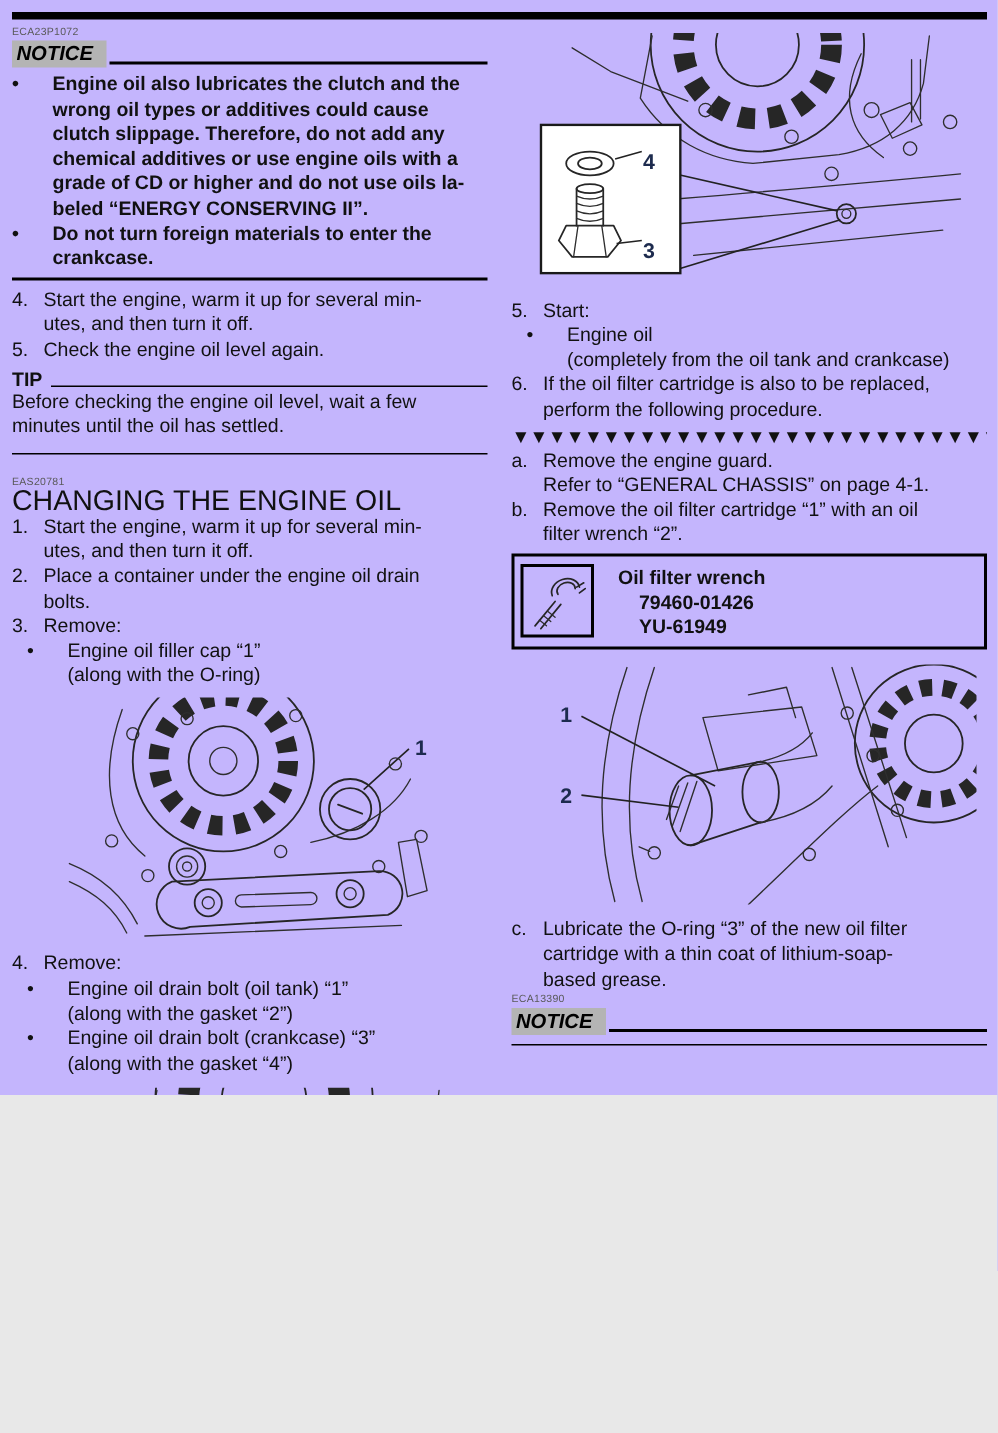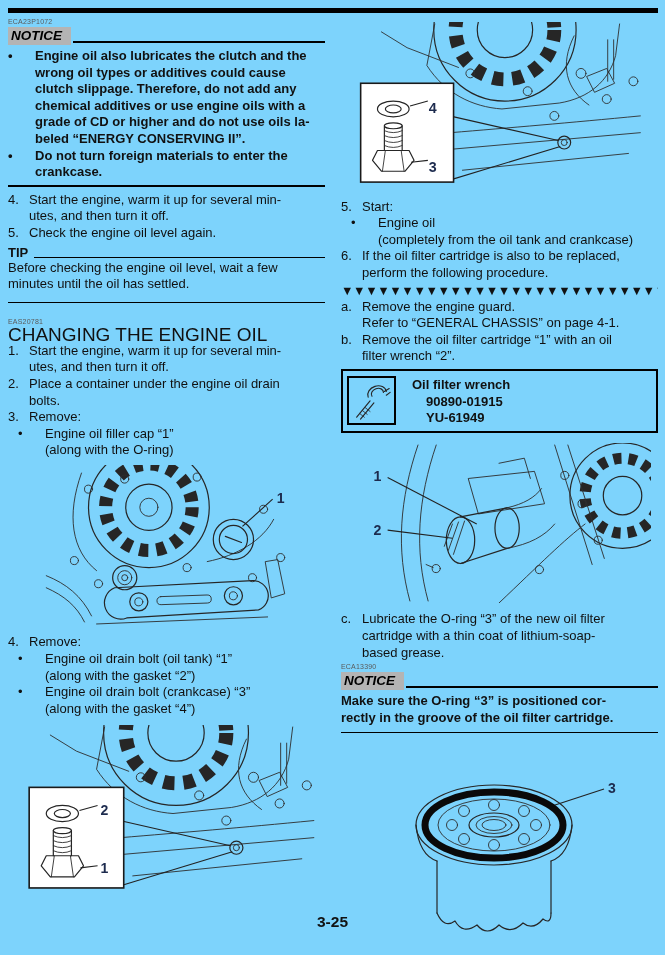--- a/index.html
+++ b/index.html
@@ -1,17 +1,17 @@
 <!DOCTYPE html>
 <html><head>
 <meta charset="utf-8">
 <style>
   * { box-sizing: border-box; margin: 0; padding: 0; }
   body { background:#e8e8e8; font-family:"Liberation Sans", sans-serif; color:#111; }
-  .page { position:relative; width:665px; height:955px; background:#7dd3fc; margin:0 auto; overflow:hidden; }
+  .page { position:relative; width:665px; height:730px; background:#c4b5fd; margin:0 auto; overflow:hidden; }
   .topbar { position:absolute; left:8px; top:8px; width:650px; height:5px; background:#000; }
   .col { position:absolute; font-size:13px; line-height:16.6px; }
   .col-left  { left:8px;  top:17px; width:317px; }
   .col-right { left:341px; top:14px; width:317px; }
 
   .code { font-size:7px; line-height:9px; color:#5a5a5a; letter-spacing:.2px; }
 
   .notice-head { display:flex; align-items:flex-end; margin:1px 0 3px 0; }
   .notice-label { background:#b4b4b4; color:#000; font-weight:bold; font-style:italic;
                   font-size:13.5px; line-height:15px; padding:1px 9px 2px 3px; }
@@ -276,21 +276,21 @@
         <svg width="43" height="43" viewBox="0 0 45 45">
           <path class="fig-line" d="M19,19 A10,8 -20 1 1 38,13"></path>
           <path class="fig-line" d="M23,18 A6.5,5 -20 1 1 35,14"></path>
           <path class="fig-line" d="M36,13 L41,10 M38,17 L42,14"></path>
           <path class="fig-line" d="M7,40 L21,23 M11,42 L25,25" stroke-width="1.4"></path>
           <path class="fig-thin" d="M10,36 L15,40 M13,33 L18,37 M16,30 L21,34"></path>
         </svg>
       </div>
       <div class="tool-text">
         <div>Oil filter wrench</div>
-        <div class="pn">90890-01915</div>
+        <div class="pn">79460-01426</div>
         <div class="pn">YU-61949</div>
       </div>
     </div>
 
     <div class="figure" style="margin:2px 0 4px 6px;">
       <svg width="304" height="160" viewBox="0 0 300 158">
         <circle class="fig-line" cx="272" cy="52" r="52"></circle>
         <circle class="fig-slats" cx="272" cy="52" r="37" stroke-width="11" stroke-dasharray="8 7"></circle>
         <circle class="fig-line" cx="272" cy="52" r="19"></circle>
         <path class="fig-thin" d="M70,2 C52,55 48,105 62,156 M88,2 C70,55 66,105 80,156"></path>
@@ -320,22 +320,20 @@
       <span class="stext">Lubricate the O-ring “3” of the new oil filter
 cartridge with a thin coat of lithium-soap-
 based grease.</span>
     </div>
 
     <div class="code" style="margin-top:1px;">ECA13390</div>
     <div class="notice-head">
       <span class="notice-label">NOTICE</span>
       <span class="head-line"></span>
     </div>
-    <div class="bold-par">Make sure the O-ring “3” is positioned cor-
-rectly in the groove of the oil filter cartridge.</div>
     <div class="rule-15" style="margin-top:6px;"></div>
 
     <div class="figure" style="margin:30px 0 0 18px;">
       <svg width="280" height="185" viewBox="0 0 280 185">
         <line class="fig-callout" x1="245" y1="26" x2="190" y2="44"></line>
         <ellipse class="fig-line" cx="135" cy="62" rx="78" ry="40" stroke-width="1.6"></ellipse>
         <ellipse class="fig-oring" cx="135" cy="62" rx="69" ry="33"></ellipse>
         <ellipse class="fig-thin" cx="135" cy="62" rx="56" ry="26"></ellipse>
         <circle class="fig-thin" cx="177" cy="62" r="5.5"></circle>
         <circle class="fig-thin" cx="165" cy="76" r="5.5"></circle>

